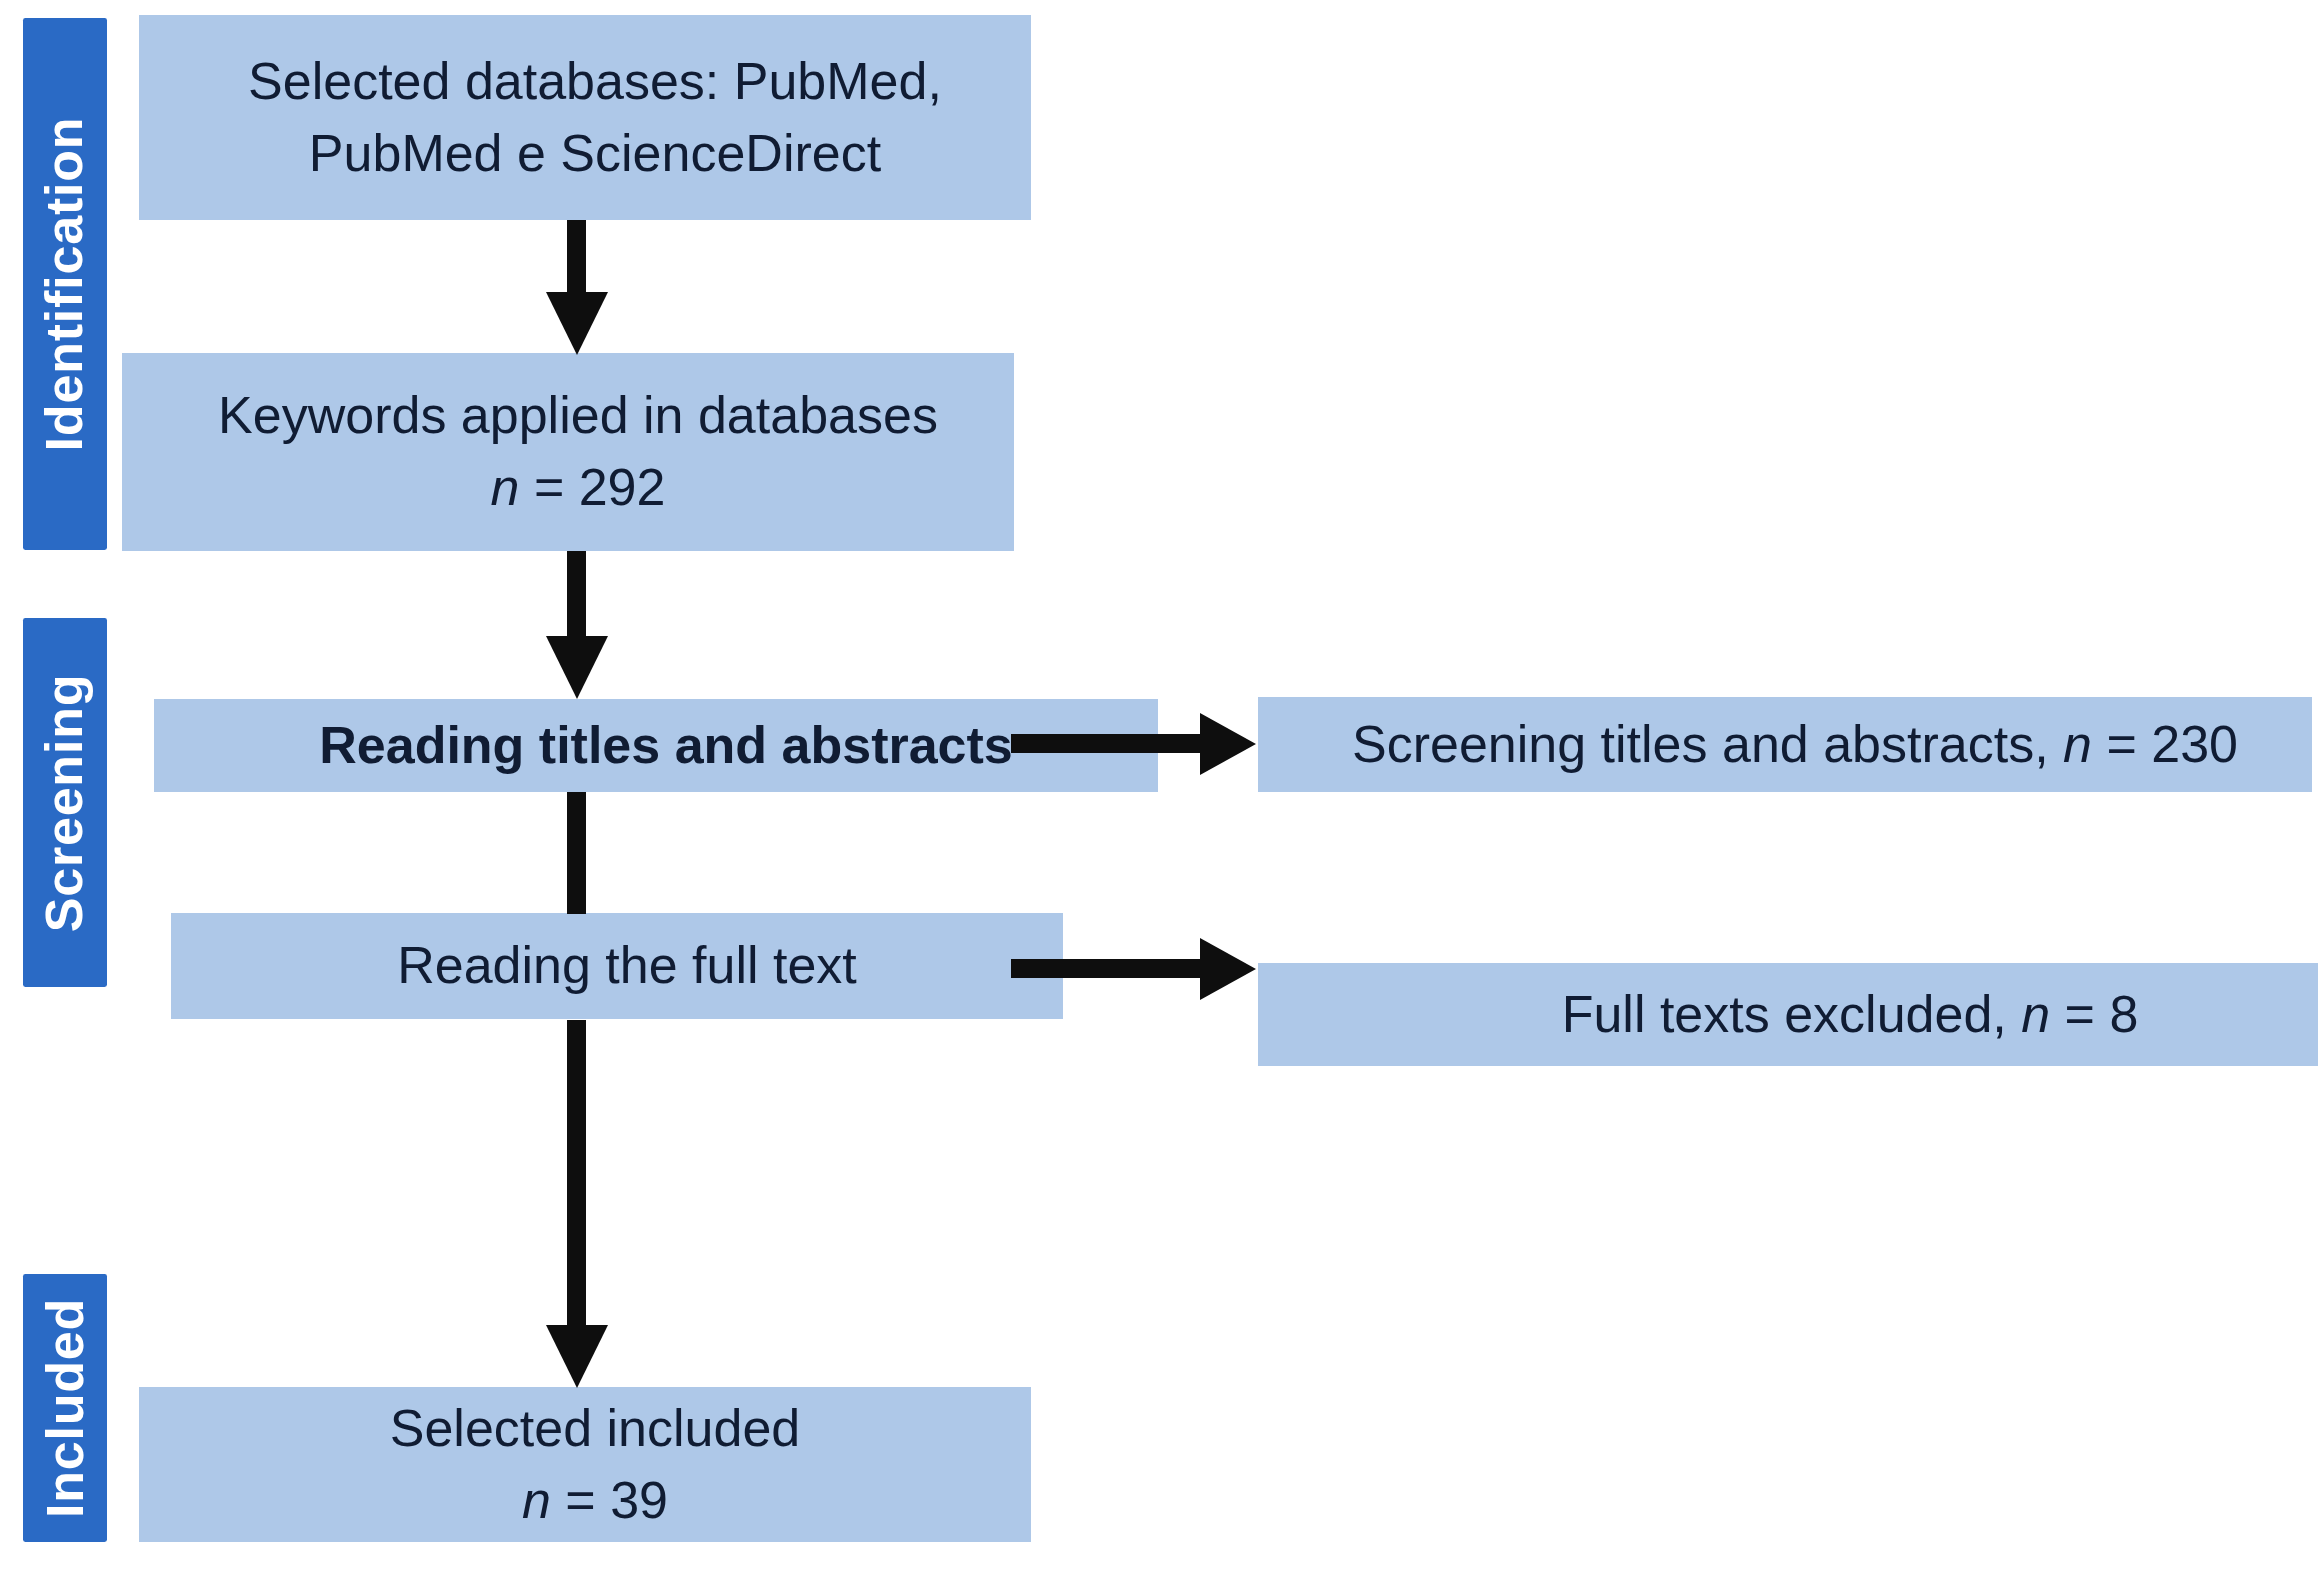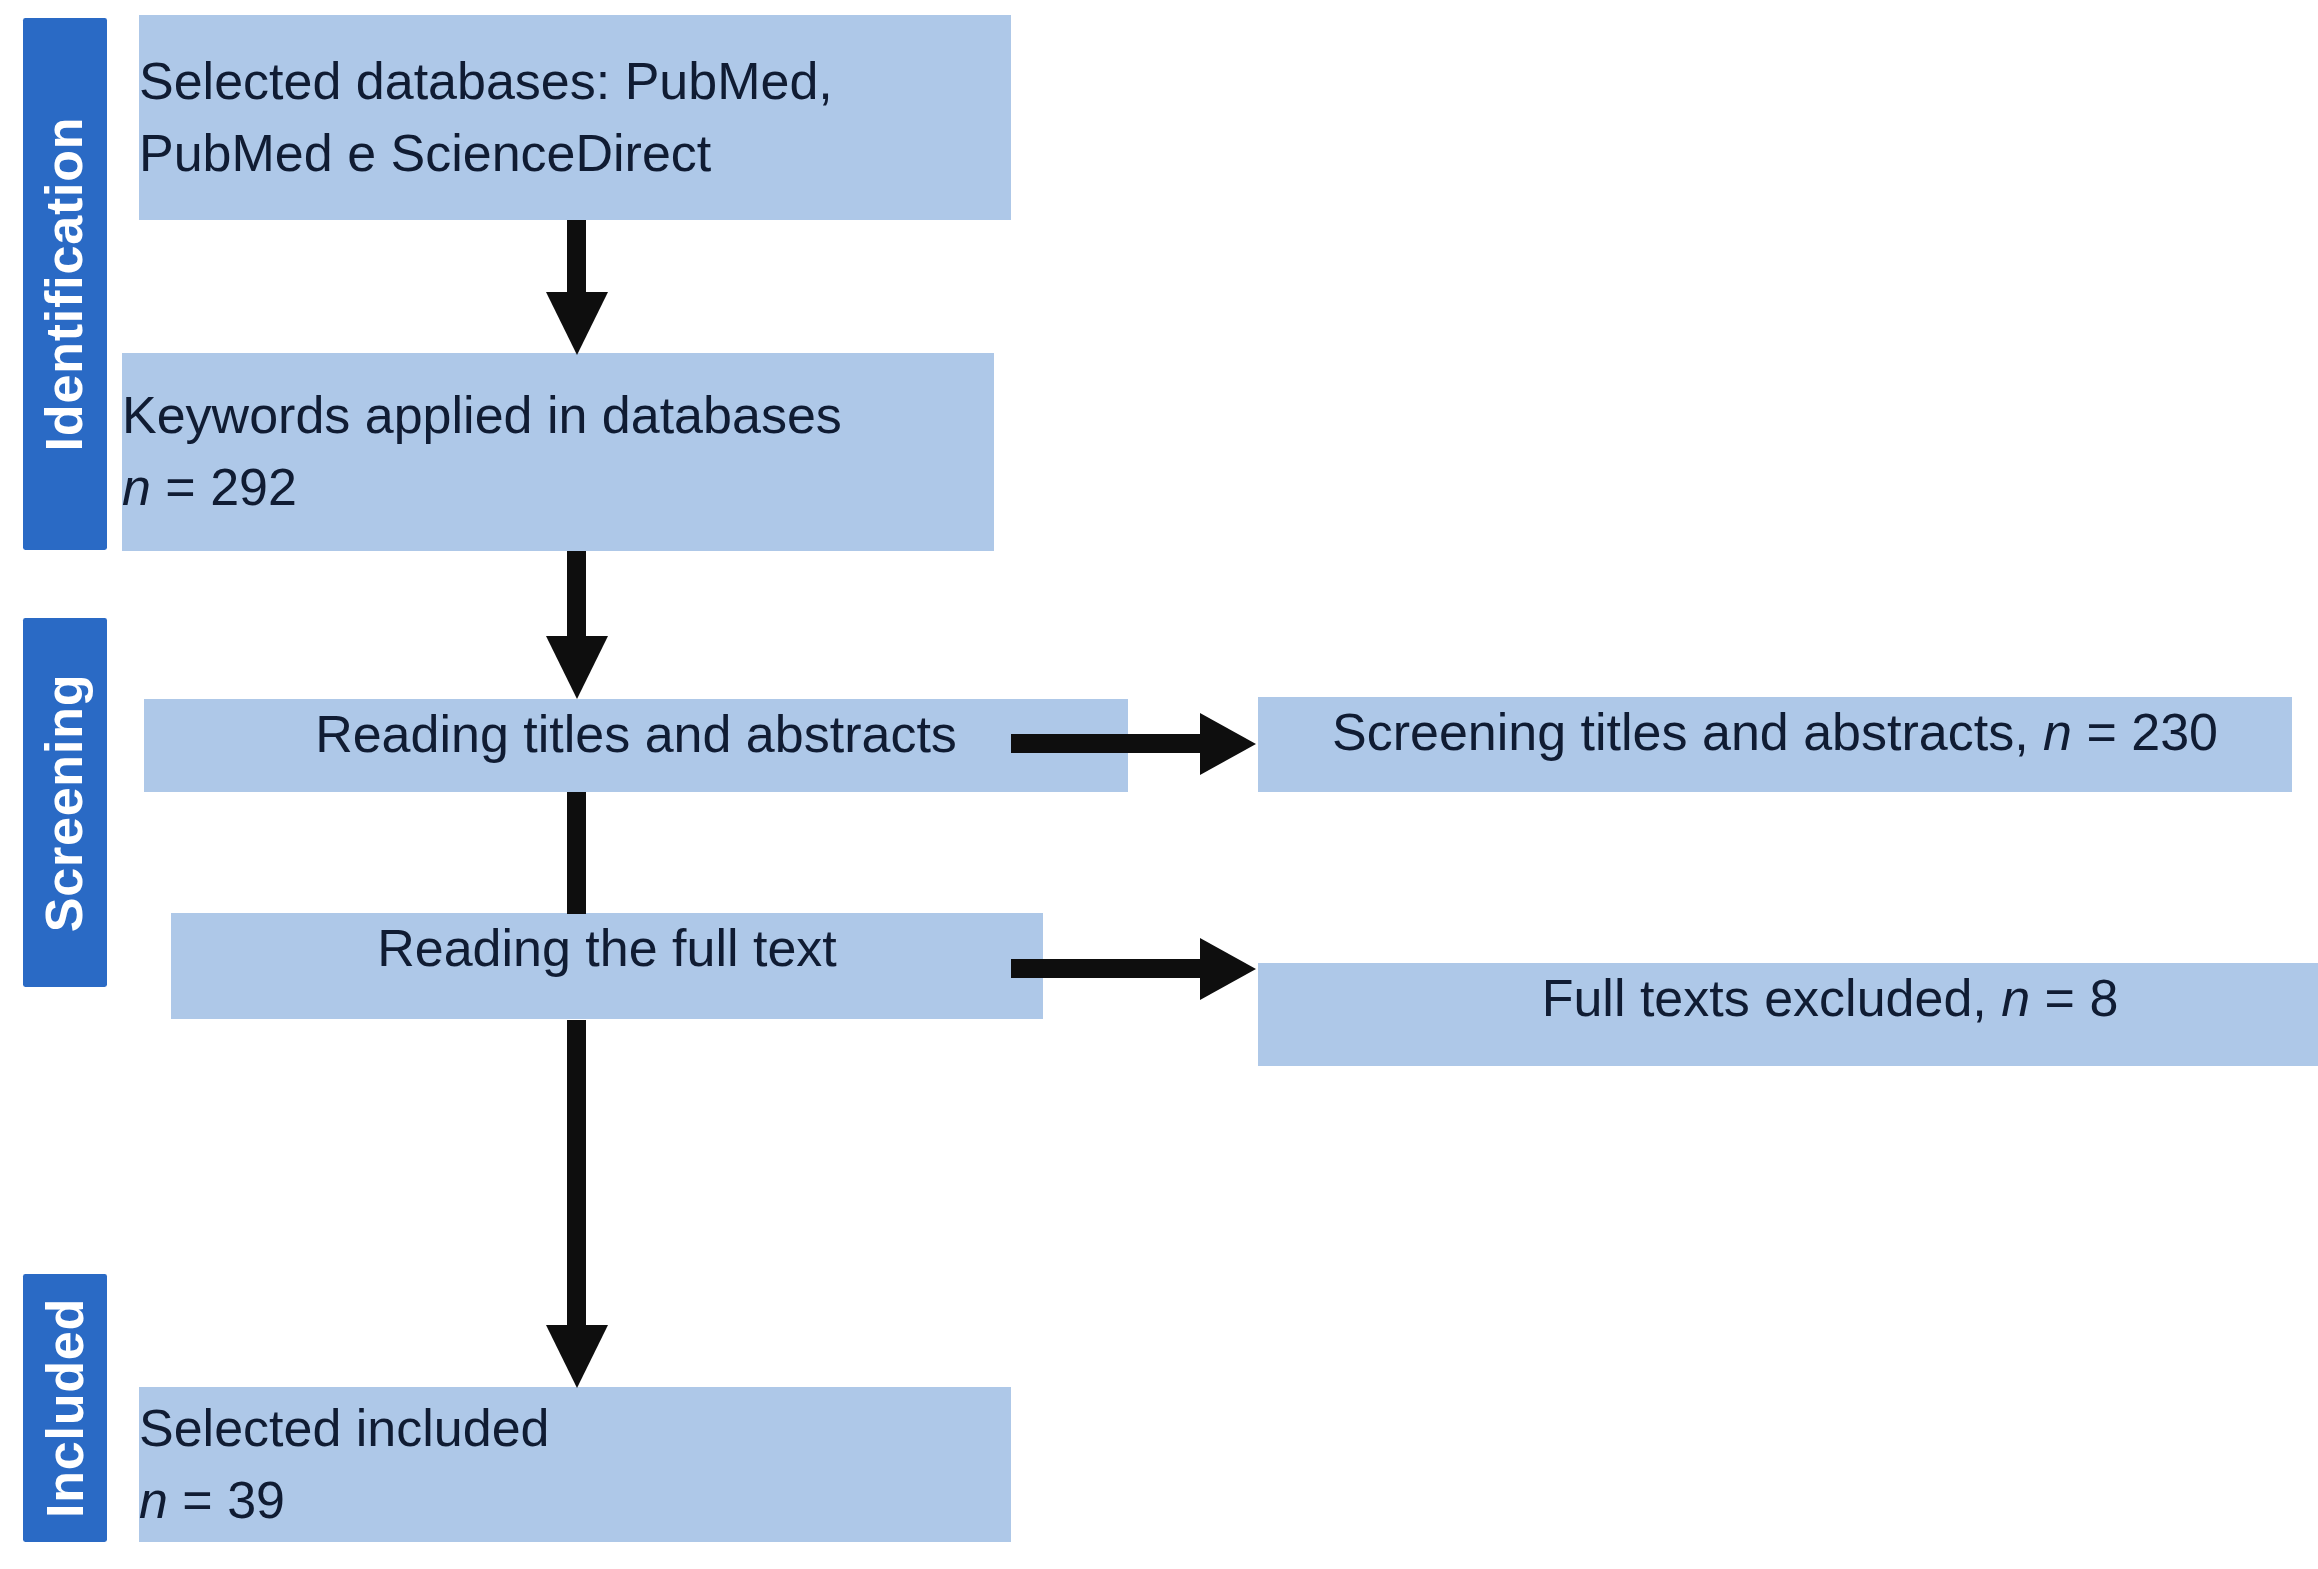--- a/index.html
+++ b/index.html
@@ -35,23 +35,24 @@
     letter-spacing: 0.8px;
   }
   
   .box {
     position: absolute;
     background: var(--box-fill, #aec8e8);
     color: var(--box-text, #101c33);
     font-size: 52px;
     line-height: 1.38;
     display: flex;
-    align-items: flex-start;
+    align-items: center;
     justify-content: center;
     text-align: center;
+    padding-left: 20px;
   }
   .box.two-line { flex-direction: column; }
   .box .n-italic { font-style: italic; }
   
   .vshaft {
     position: absolute;
     width: 19.3px;
     background: var(--arrow, #0e0e0e);
   }
   .vhead {
@@ -92,21 +93,21 @@
   <div class="box two-line" style="left:139px; top:15.3px; width:872px; height:205px;">
     <span>Selected databases: PubMed,</span>
     <span>PubMed e ScienceDirect</span>
   </div>
 
   <div class="box two-line" style="left:122px; top:353px; width:872px; height:198px;">
     <span>Keywords applied in databases</span>
     <span><span class="n-italic">n</span><span> = 292</span></span>
   </div>
 
-  <div class="box" style="left:144px; top:699px; width:984px; height:93px;">
+  <div class="box" style="left:154px; top:699px; width:984px; height:93px;font-weight:bold;">
     <span>Reading titles and abstracts</span>
   </div>
 
   <div class="box" style="left:139px; top:913px; width:872px; height:106px;margin-left:32px;">
     <span>Reading the full text</span>
   </div>
 
   <div class="box two-line" style="left:139px; top:1387px; width:872px; height:155px;">
     <span>Selected included</span>
     <span><span class="n-italic">n</span><span> = 39</span></span>

